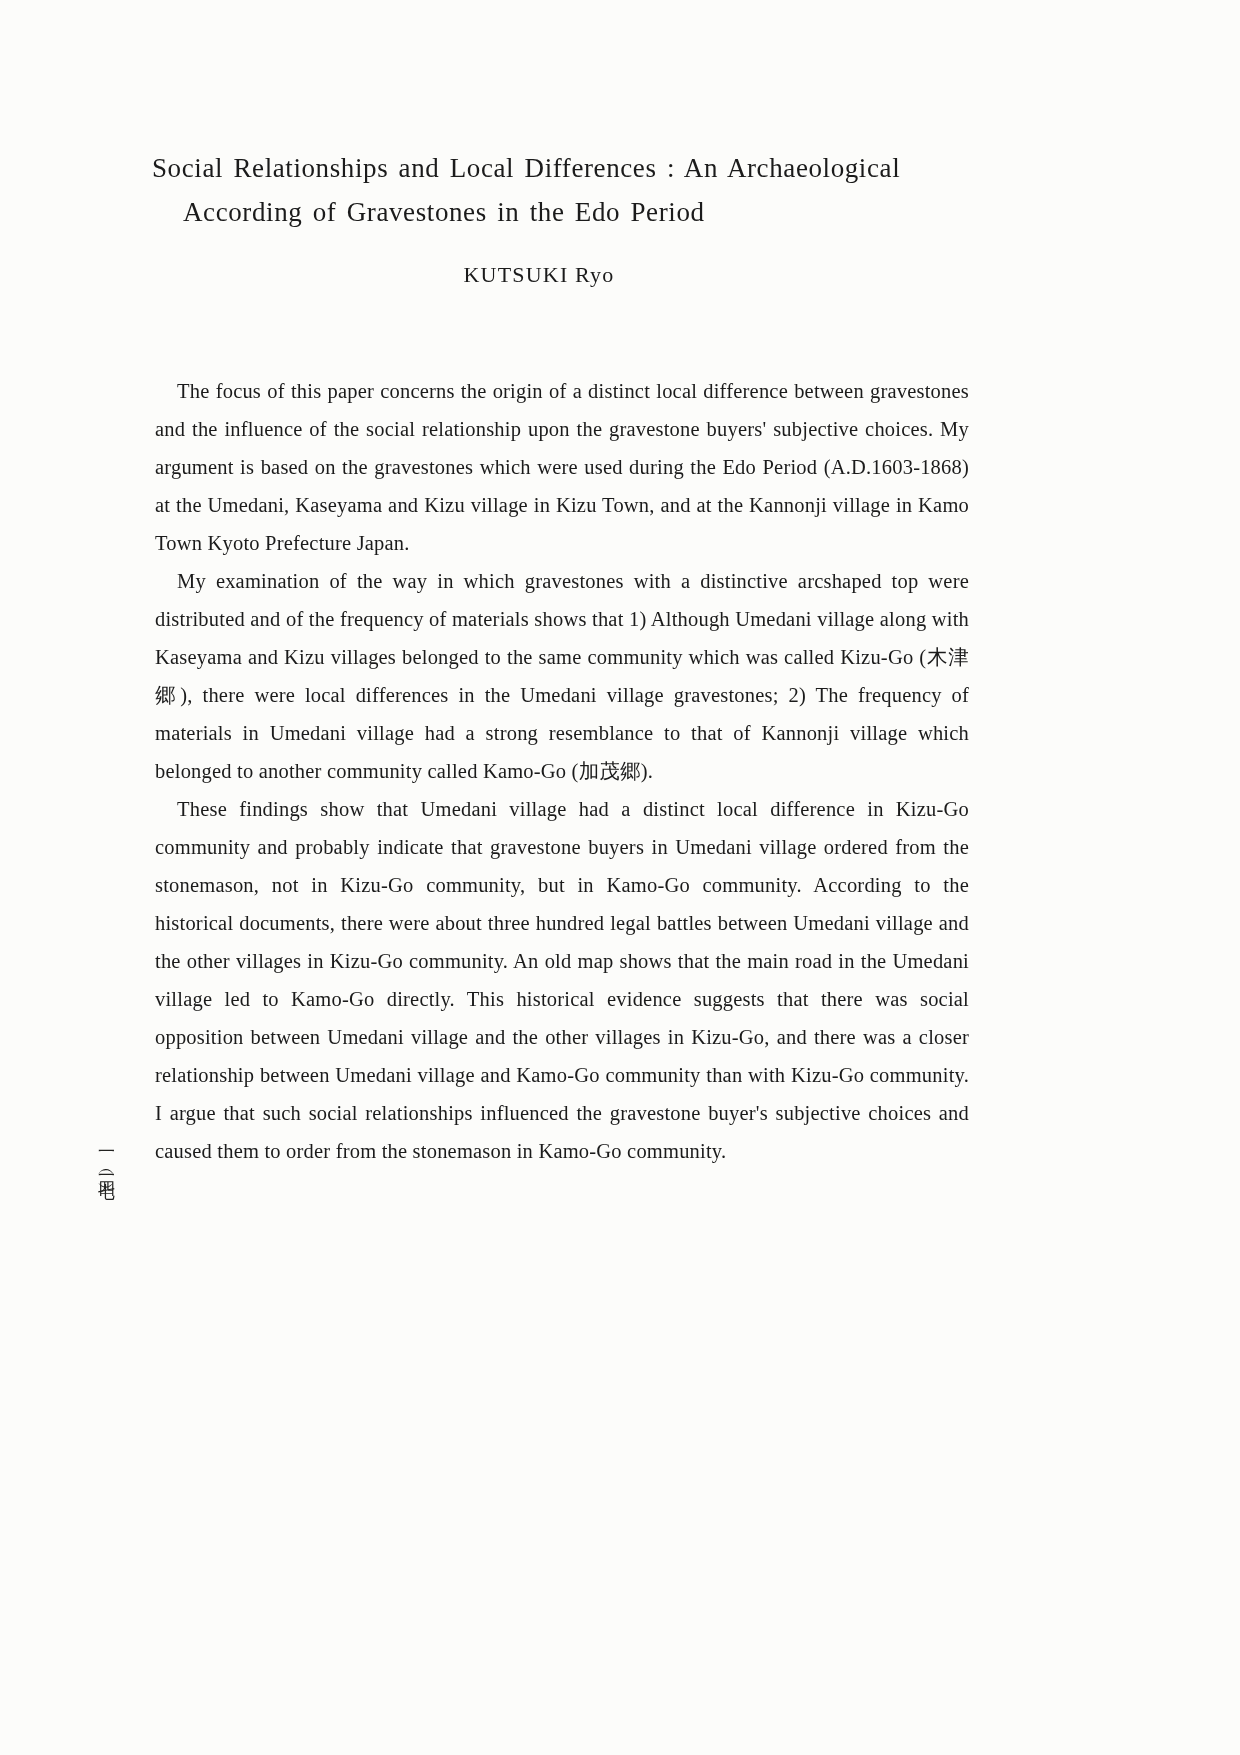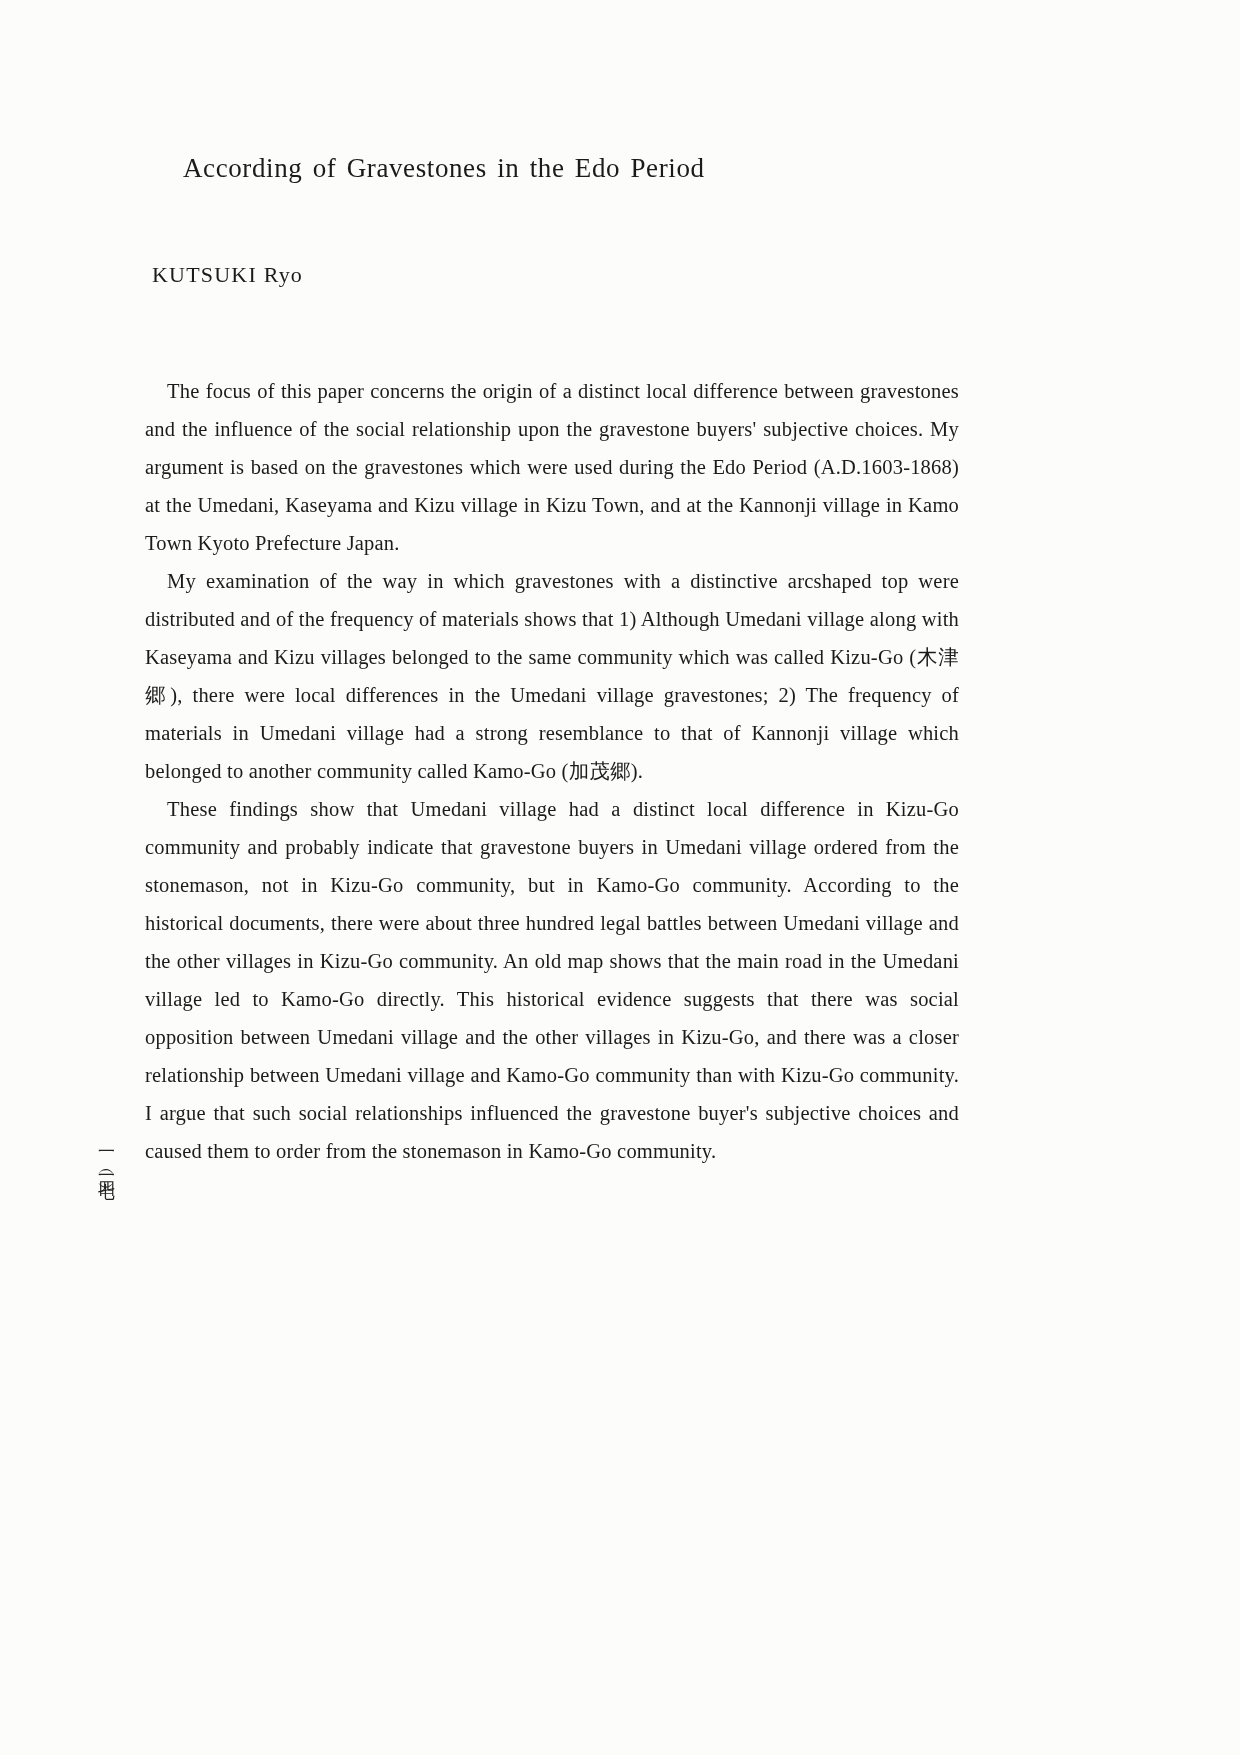--- a/index.html
+++ b/index.html
@@ -35,27 +35,27 @@
     display: block;
     padding-left: 31px;
   }
   .author {
     position: absolute;
     left: 152px;
     top: 262px;
     width: 816px;
     box-sizing: border-box;
     padding-right: 42px;
-    text-align: left;
+    text-align: center;
     font-size: 22px;
     letter-spacing: 1.2px;
   }
   .abstract {
     position: absolute;
-    left: 145px;
+    left: 155px;
     top: 372px;
     width: 814px;
     font-size: 20.5px;
     line-height: 38px;
     text-align: justify;
     letter-spacing: 0.2px;
   }
   .abstract p {
     margin: 0;
     text-indent: 22px;
@@ -76,20 +76,21 @@
     letter-spacing: 2px;
     line-height: 1;
   }
 </style>
 </head>
 <body>
 
 <div class="page">
 
   <h1 class="title">
+    <span class="title-line1">Social Relationships and Local Differences : An Archaeological</span>
     <span class="title-line2">According of Gravestones in the Edo Period</span>
   </h1>
 
   <div class="author">KUTSUKI Ryo</div>
 
   <div class="abstract">
     <p>The focus of this paper concerns the origin of a distinct local difference between gravestones and the influence of the social relationship upon the gravestone buyers' subjective choices. My argument is based on the gravestones which were used during the Edo Period (A.D.1603-1868) at the Umedani, Kaseyama and Kizu village in Kizu Town, and at the Kannonji village in Kamo Town Kyoto Prefecture Japan.</p>
     <p>My examination of the way in which gravestones with a distinctive arcshaped top were distributed and of the frequency of materials shows that 1) Although Umedani village along with Kaseyama and Kizu villages belonged to the same community which was called Kizu-Go (木津郷), there were local differences in the Umedani village gravestones; 2) The frequency of materials in Umedani village had a strong resemblance to that of Kannonji village which belonged to another community called Kamo-Go (加茂郷).</p>
     <p>These findings show that Umedani village had a distinct local difference in Kizu-Go community and probably indicate that gravestone buyers in Umedani village ordered from the stonemason, not in Kizu-Go community,  but in Kamo-Go community. According to the historical documents, there were about three hundred legal battles between Umedani village and the other villages in Kizu-Go community. An old map shows that the main road in the Umedani village led to Kamo-Go directly. This historical evidence suggests that there was social opposition between Umedani village and the other villages in Kizu-Go, and there was a closer relationship between Umedani village and Kamo-Go community than with Kizu-Go community. I argue that such social relationships influenced the gravestone buyer's subjective choices and caused them to order from the stonemason in Kamo-Go community.</p>
   </div>

